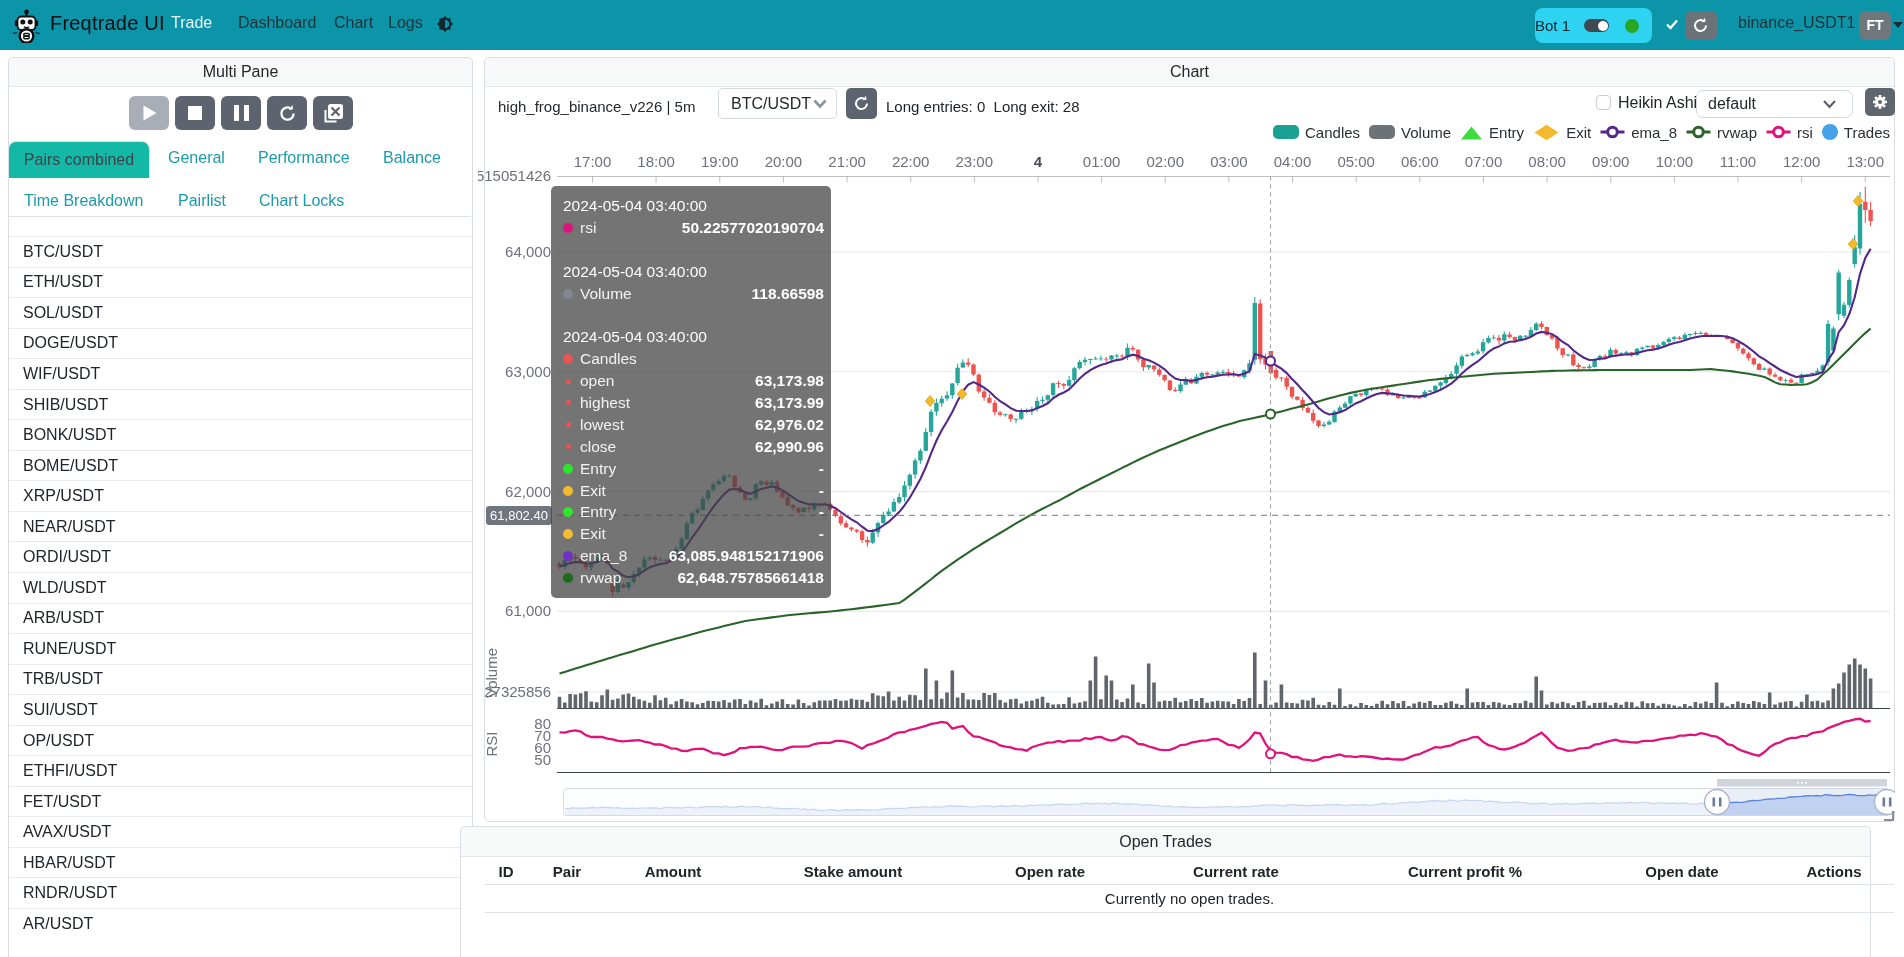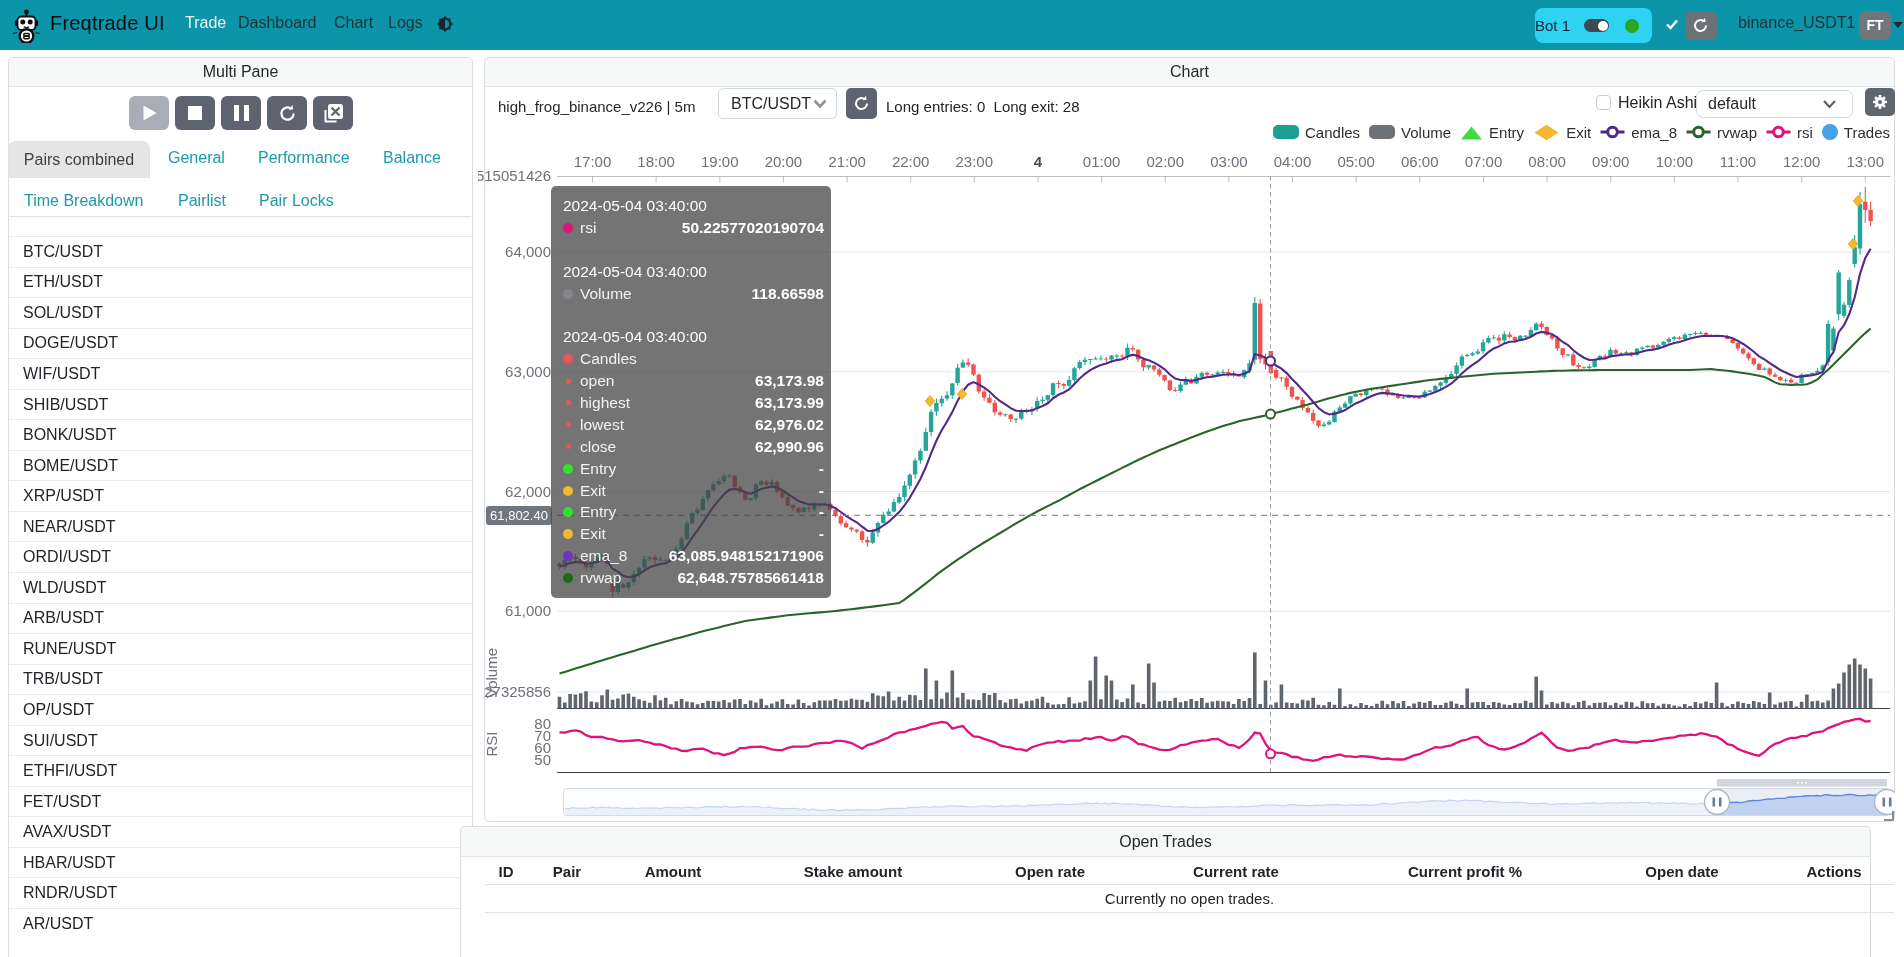--- a/index.html
+++ b/index.html
@@ -27,21 +27,21 @@
 .card { position:absolute; background:#fff; border:1px solid #d9dde2; border-radius:5px; }
 .chead { height:29px; background:#f7f8f8; border-bottom:1px solid #e3e6e9; border-radius:5px 5px 0 0;
   text-align:center; font-size:16px; line-height:28px; color:#24282c; }
 
 
 #leftcard { left:8px; top:57px; width:465px; height:910px; }
 .tbtn { position:absolute; top:96px; width:40px; height:34px; background:#5d6470; border-radius:6px; }
 .tbtn.dis { background:#a9aeb6; }
 #tabs { position:absolute; left:8px; top:141px; width:463px; height:76px; border-bottom:1px solid #dee2e6; }
 .tab { position:absolute; font-size:16px; color:#1b9aaa; }
-#tabactive { position:absolute; left:0px; top:0px; width:142px; height:37px; background:#e5e5e5;
+#tabactive { position:absolute; left:0px; top:0px; width:142px; height:37px; background:#14b8a6;
   border:1px solid #dee2e6; border-bottom:0; border-radius:8px 8px 0 0; color:#3c4348; font-size:16px;
   text-align:center; line-height:36px; }
 .prow { height:30.55px; border-top:1px solid #e8eaed; font-size:16px; padding-left:14px;
   display:flex; align-items:center; color:#212529; }
 #plist { position:absolute; left:9px; top:236px; width:463px; }
 
 
 #chartcard { left:484px; top:57px; width:1411px; height:765px; }
 #opencard { left:460px; top:826px; width:1411px; height:131px; border-bottom:0; border-radius:5px 5px 0 0; }
 
@@ -74,21 +74,21 @@
     <rect x="23.2" y="11" width="3" height="6" rx="1.5" fill="#101010"></rect>
     <circle cx="10.8" cy="13" r="2.5" fill="#101010"></circle>
     <circle cx="18.2" cy="13" r="2.5" fill="#101010"></circle>
     <path d="M12 17.7c1.6 1.2 3.4 1.2 5 0" stroke="#101010" stroke-width="1.4" fill="none"></path>
     <circle cx="14.5" cy="27" r="6.8" fill="#fdfdfd" stroke="#101010" stroke-width="2.4"></circle>
     <rect x="11.8" y="24.4" width="5.4" height="2.5" rx="1" fill="none" stroke="#101010" stroke-width="1.5"></rect>
     <rect x="11.8" y="27.3" width="5.4" height="2.5" rx="1" fill="none" stroke="#101010" stroke-width="1.5"></rect>
     <path d="M5 24c-1.5-1-2.5 1-4 0m22.5 0c1.5-1 2.5 1 4 0" stroke="#101010" stroke-width="1.2" fill="none"></path>
   </svg>
   <div id="brand">Freqtrade UI</div>
-  <div class="nlink active" style="left:185px">Trade</div>
+  <div class="nlink active" style="left:171px">Trade</div>
   <div class="nlink" style="left:238px">Dashboard</div>
   <div class="nlink" style="left:334px">Chart</div>
   <div class="nlink" style="left:388px">Logs</div>
   <svg class="abs" style="left:436px;top:15px" width="18" height="18" viewBox="0 0 18 18">
     <g fill="#13262d">
       <rect x="3.4" y="3.4" width="11.2" height="11.2"></rect>
       <rect x="3.4" y="3.4" width="11.2" height="11.2" transform="rotate(45 9 9)"></rect>
     </g>
     <path d="M9 4.7a4.3 4.3 0 0 1 0 8.6z" fill="#0c94a9"></path>
   </svg>
@@ -139,40 +139,40 @@
   <rect x="5" y="1" width="15" height="15" rx="2.5" fill="#fff"></rect>
   <path d="M8.5 4.5l8 8m0-8l-8 8" stroke="#5d6470" stroke-width="2.2"></path>
 </svg>
 <div id="tabs">
   <div id="tabactive">Pairs combined</div>
   <div class="tab" style="left:160px;top:8px">General</div>
   <div class="tab" style="left:250px;top:8px">Performance</div>
   <div class="tab" style="left:375px;top:8px">Balance</div>
   <div class="tab" style="left:16px;top:51px">Time Breakdown</div>
   <div class="tab" style="left:170px;top:51px">Pairlist</div>
-  <div class="tab" style="left:251px;top:51px">Pair Locks</div>
+  <div class="tab" style="left:251px;top:51px">Chart Locks</div>
 </div>
 <div id="plist">
     <div class="prow">BTC/USDT</div>
 <div class="prow">ETH/USDT</div>
 <div class="prow">SOL/USDT</div>
 <div class="prow">DOGE/USDT</div>
 <div class="prow">WIF/USDT</div>
 <div class="prow">SHIB/USDT</div>
 <div class="prow">BONK/USDT</div>
 <div class="prow">BOME/USDT</div>
 <div class="prow">XRP/USDT</div>
 <div class="prow">NEAR/USDT</div>
 <div class="prow">ORDI/USDT</div>
 <div class="prow">WLD/USDT</div>
 <div class="prow">ARB/USDT</div>
 <div class="prow">RUNE/USDT</div>
 <div class="prow">TRB/USDT</div>
+<div class="prow">SUI/USDT</div>
 <div class="prow">OP/USDT</div>
-<div class="prow">SUI/USDT</div>
 <div class="prow">ETHFI/USDT</div>
 <div class="prow">FET/USDT</div>
 <div class="prow">AVAX/USDT</div>
 <div class="prow">HBAR/USDT</div>
 <div class="prow">RNDR/USDT</div>
 <div class="prow">AR/USDT</div>
   </div>
 
 <div id="chartcard" class="card">
     <div class="chead">Chart</div>

